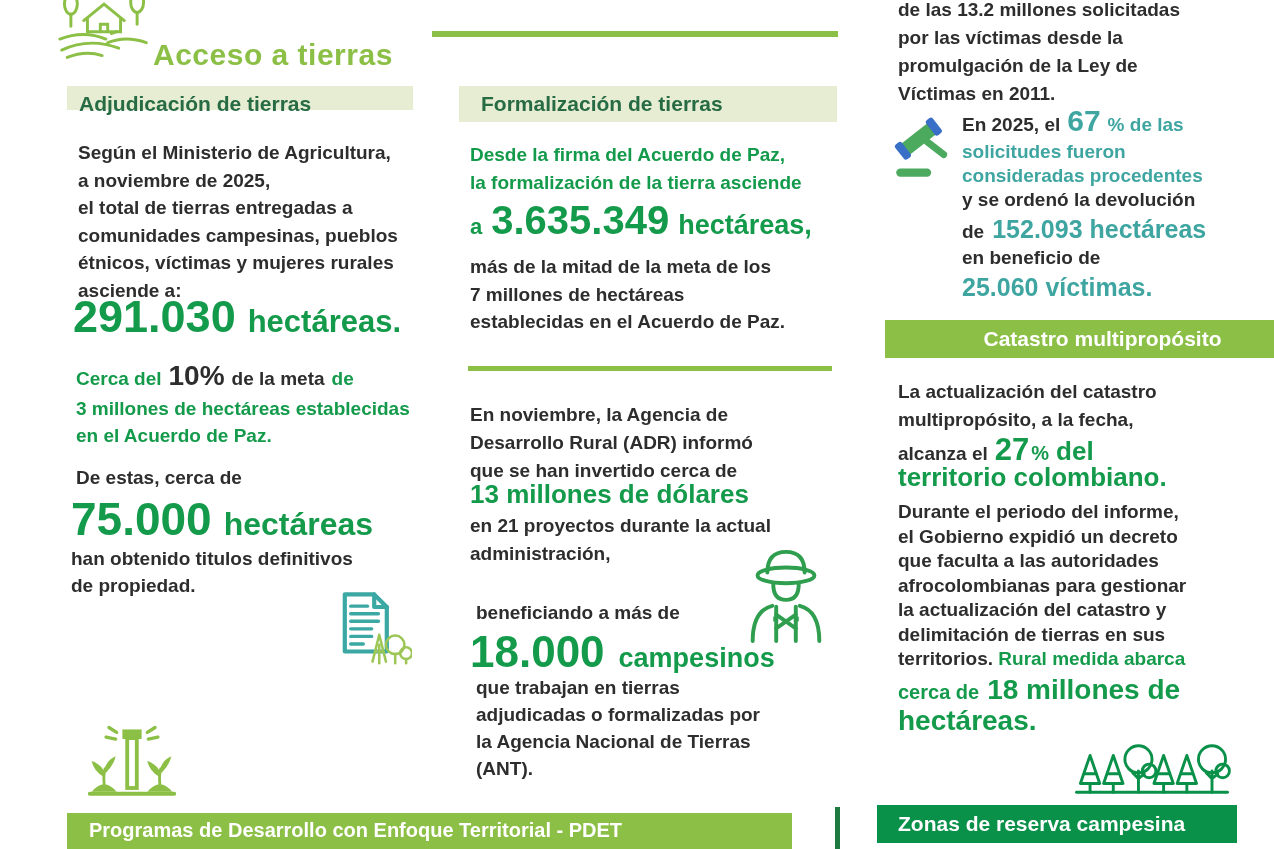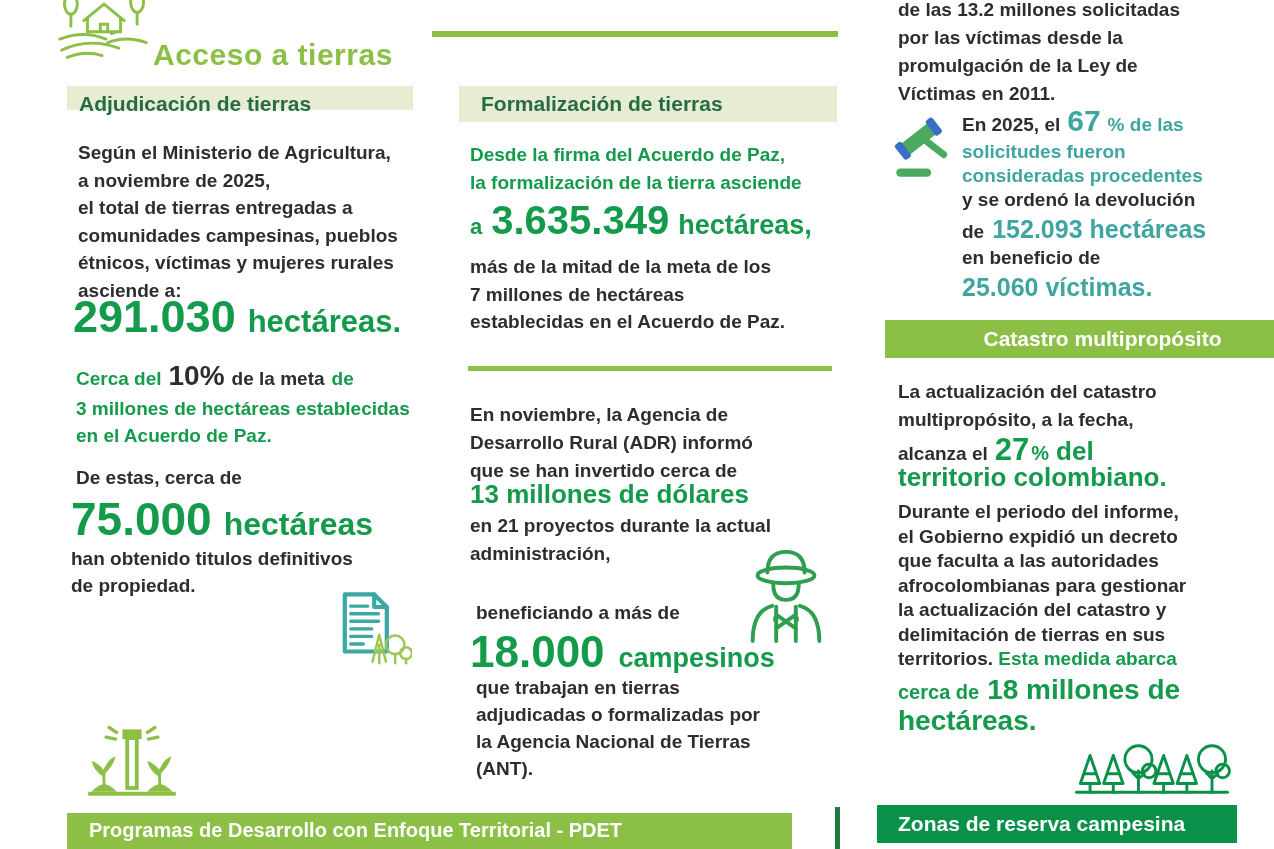--- a/index.html
+++ b/index.html
@@ -241,21 +241,21 @@
   <span class="green" style="font-size:26px;">del</span>
 </div>
 <div class="abs green" style="left:898px;top:462px;font-size:26px;">territorio colombiano.</div>
 
 <div class="abs ws" style="left:898px;top:500px;font-size:19px;line-height:24.5px;width:345px;"><span class="dark">Durante el periodo del informe,
 el Gobierno expidió un decreto
 que faculta a las autoridades
 afrocolombianas para gestionar
 la actualización del catastro y
 delimitación de tierras en sus
-territorios.</span> <span class="green">Esta medida abarca</span></div>
+territorios.</span> <span class="green">Rural medida abarca</span></div>
 
 <div class="abs row" style="left:898px;top:674px;gap:8px;">
   <span class="green" style="font-size:20px;">cerca de</span>
   <span class="green" style="font-size:28px;">18 millones de</span>
 </div>
 <div class="abs green" style="left:898px;top:705px;font-size:28px;">hectáreas.</div>
 
 <div class="abs" style="left:1072px;top:738px;width:160px;height:60px;">
   <svg width="160" height="60" viewBox="0 0 160 62" fill="none" stroke="#0a9149" stroke-width="3" stroke-linecap="round" stroke-linejoin="round">
     <path d="M2 56 H158"></path>

